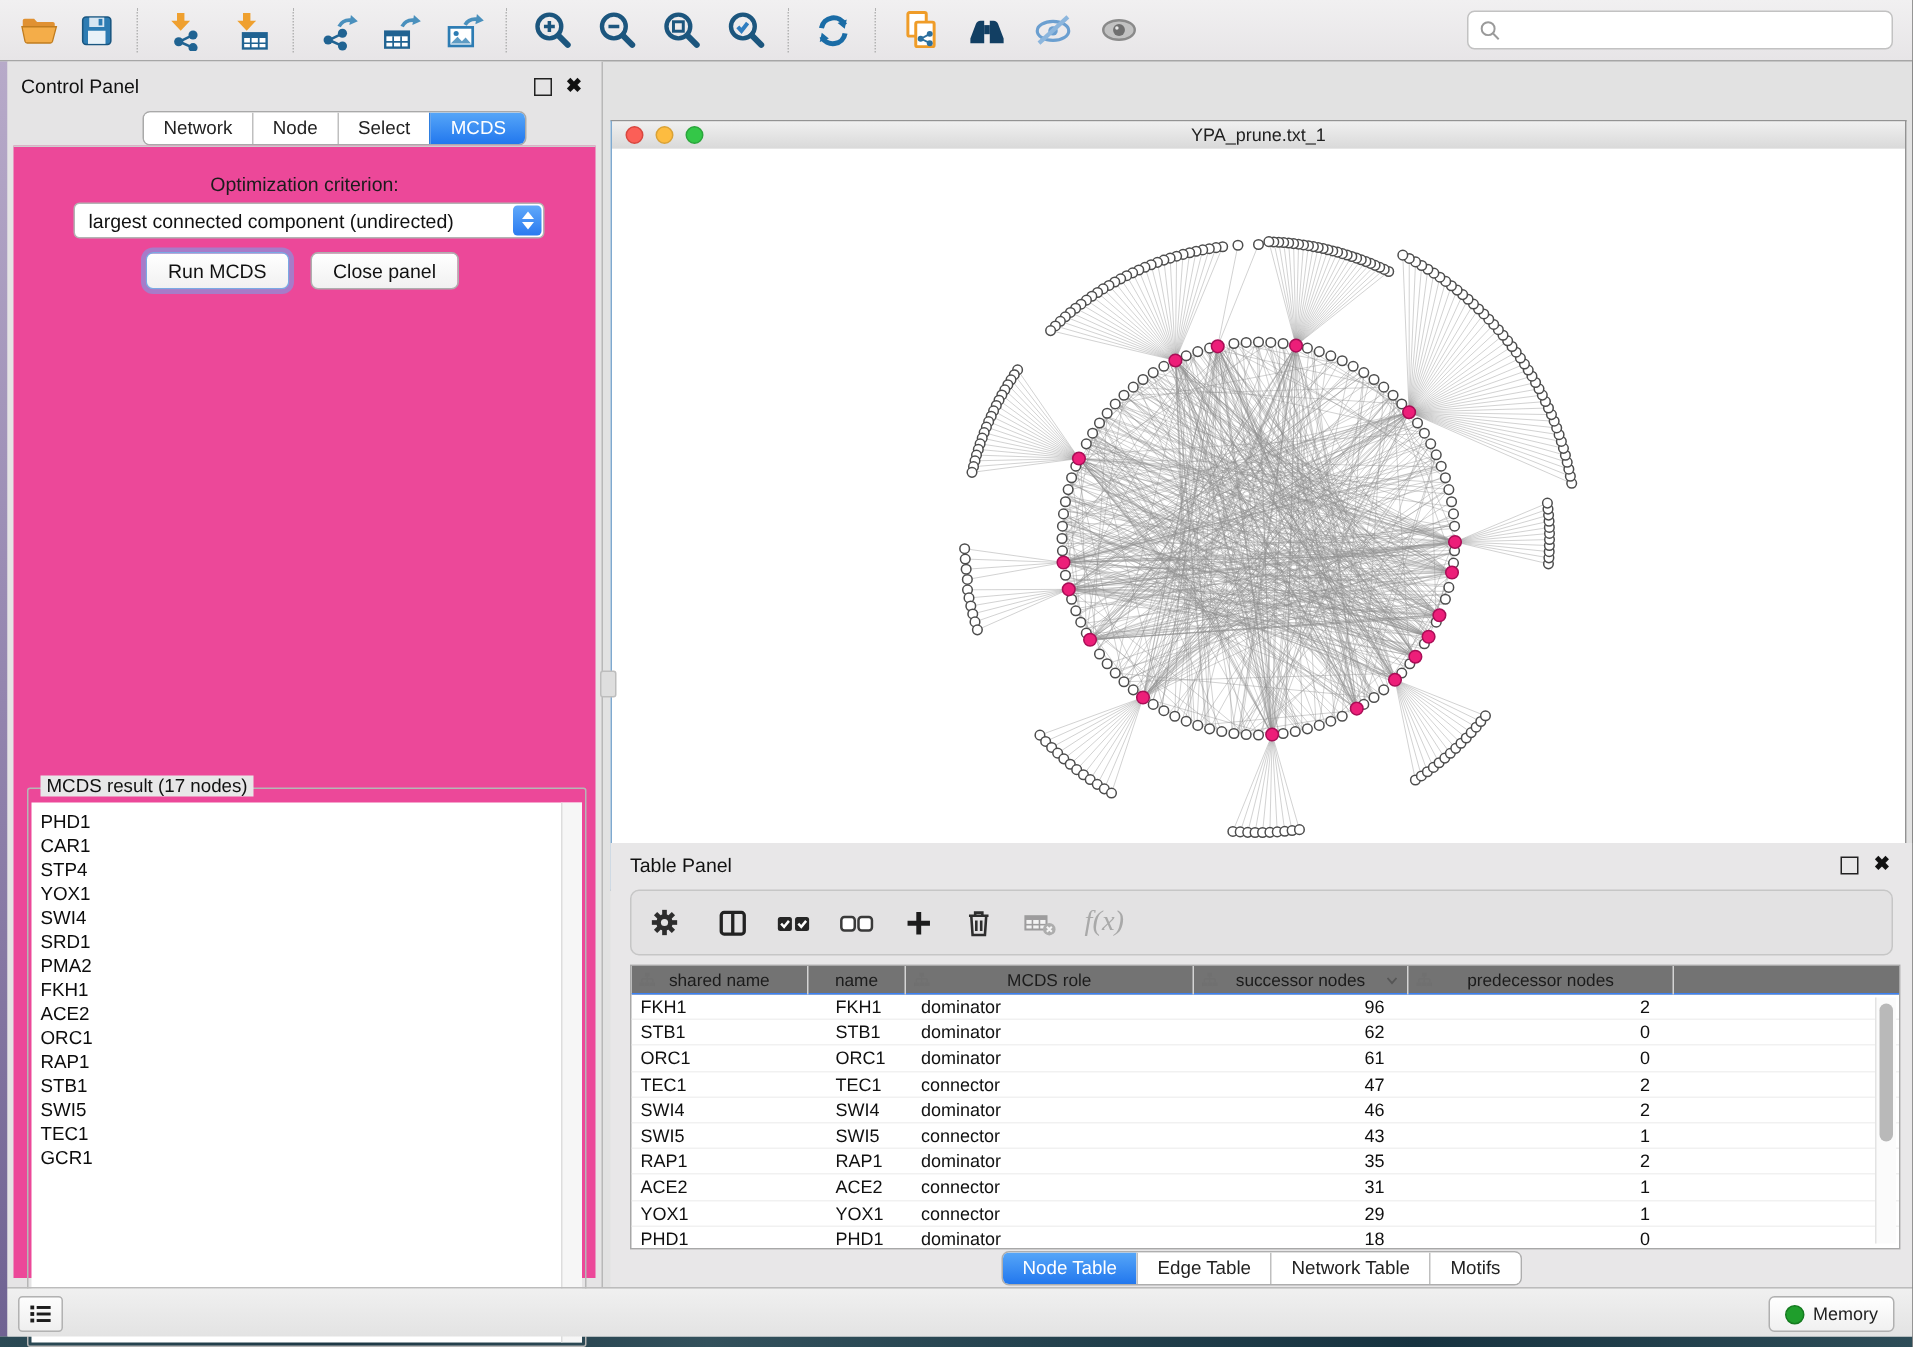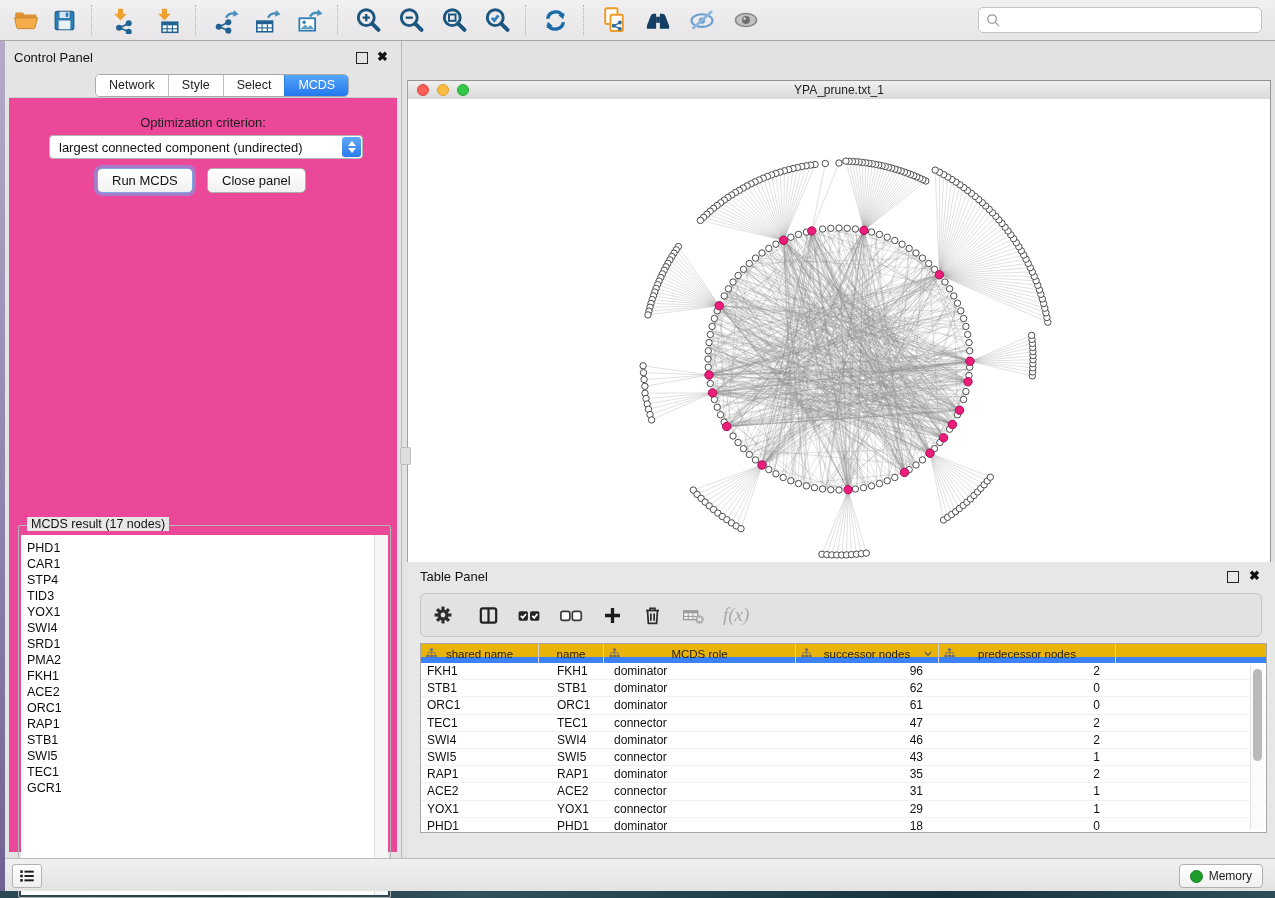--- a/index.html
+++ b/index.html
@@ -69,21 +69,21 @@
   #splitter-handle{position:absolute;left:400px;top:447px;width:9px;height:16px;background:#dedede;
     border:1px solid #bdbdbd;border-radius:2px;}
   
   #table-panel{position:absolute;left:407px;top:562px;width:868px;height:296px;background:#e8e7e8;}
   #tp-toolbar{position:absolute;left:13px;top:31px;width:842px;height:44px;background:#e3e2e3;
     border:1px solid #c6c6c6;border-radius:6px;box-sizing:border-box;display:flex;align-items:center;padding-left:11px;}
   .tp-btn{display:flex;align-items:center;justify-content:center;flex:0 0 auto;margin-right:17px;}
   #fx-label{font-family:"Liberation Serif",serif;font-style:italic;font-size:19px;color:#a9a9a9;}
   #node-table{position:absolute;left:13px;top:81px;width:847px;height:190px;background:#fff;
     border:1px solid #a8a8a8;box-sizing:border-box;overflow:hidden;}
-  #nt-header{display:flex;height:19px;background:#eab308;border-bottom:6px solid #3b82f6;box-sizing:border-box;}
+  #nt-header{display:flex;height:19px;background:#737373;border-bottom:1px solid #3b82f6;box-sizing:border-box;}
   .hcell{position:relative;height:19px;border-right:1px solid #d4d4d4;box-sizing:border-box;
     font-size:11.5px;color:#1c1c1c;display:flex;align-items:center;justify-content:center;}
   .hcell .sitemap{position:absolute;left:5px;top:4px;}
   .hcell .sortchev{position:absolute;right:6px;top:7px;}
   .trow{display:flex;height:16.2px;border-bottom:1px solid #f1f1f1;}
   .tcell{font-size:12px;color:#101010;line-height:16px;box-sizing:border-box;white-space:nowrap;overflow:hidden;}
   #nt-scroll{position:absolute;right:2px;top:21px;bottom:3px;width:13px;background:#fbfbfb;border-left:1px solid #e3e3e3;}
   #nt-thumb{position:absolute;left:2px;top:4px;width:9px;height:92px;border-radius:4.5px;background:#b9b9b9;}
   #tp-tabs{position:absolute;left:50%;transform:translateX(-50%);top:272px;display:flex;
     border:1px solid #aeaeae;border-radius:5px;overflow:hidden;background:#fff;font-size:12.5px;}
@@ -261,21 +261,21 @@
   <div id="wallpaper-left"></div>
   <div id="wallpaper-bottom"></div>
 
   <div id="control-panel">
     <div class="panel-title">Control Panel</div>
     <div class="win-float" style="right:33px;top:11px"></div>
     <div class="win-close" style="right:13px;top:11px">✖</div>
 
     <div id="cp-tabs">
       <div class="seg">Network</div>
-      <div class="seg">Style</div>
+      <div class="seg">Node</div>
       <div class="seg">Select</div>
       <div class="seg selected">MCDS</div>
     </div>
 
     <div id="cp-inner">
       <div id="opt-label">Optimization criterion:</div>
       <div id="opt-select">
         <span class="val">largest connected component (undirected)</span>
         <span id="opt-stepper">
           <span class="tri-up"></span>
@@ -285,21 +285,20 @@
       <div class="push-btn" id="run-btn">Run MCDS</div>
       <div class="push-btn" id="close-btn">Close panel</div>
 
       <div id="mcds-group">
         <div id="mcds-legend">MCDS result (17 nodes)</div>
         <div id="mcds-list">
           <div id="mcds-items">
               <div class="mcds-item">PHD1</div>
               <div class="mcds-item">CAR1</div>
               <div class="mcds-item">STP4</div>
-              <div class="mcds-item">TID3</div>
               <div class="mcds-item">YOX1</div>
               <div class="mcds-item">SWI4</div>
               <div class="mcds-item">SRD1</div>
               <div class="mcds-item">PMA2</div>
               <div class="mcds-item">FKH1</div>
               <div class="mcds-item">ACE2</div>
               <div class="mcds-item">ORC1</div>
               <div class="mcds-item">RAP1</div>
               <div class="mcds-item">STB1</div>
               <div class="mcds-item">SWI5</div>
@@ -1500,20 +1499,26 @@
             <div class="tcell" style="width: 192px; padding-left: 10px;">dominator</div>
             <div class="tcell" style="width: 143px; text-align: right; padding-right: 16px;">18</div>
             <div class="tcell" style="width: 177px; text-align: right; padding-right: 16px;">0</div>
           </div>
         </div>
       <div id="nt-scroll">
         <div id="nt-thumb"></div>
       </div>
     </div>
 
+    <div id="tp-tabs">
+      <div class="seg selected">Node Table</div>
+      <div class="seg">Edge Table</div>
+      <div class="seg">Network Table</div>
+      <div class="seg">Motifs</div>
+    </div>
   </div>
 
   <div id="status-bar">
     <div id="task-btn">
       <svg width="18" height="18" viewBox="0 0 24 24">
         <g fill="#1c1c1c">
           <rect x="3" y="4.5" width="3.4" height="3.4"></rect>
             <rect x="8.6" y="4.9" width="12.4" height="2.6"></rect>
           <rect x="3" y="10.3" width="3.4" height="3.4"></rect>
             <rect x="8.6" y="10.7" width="12.4" height="2.6"></rect>

